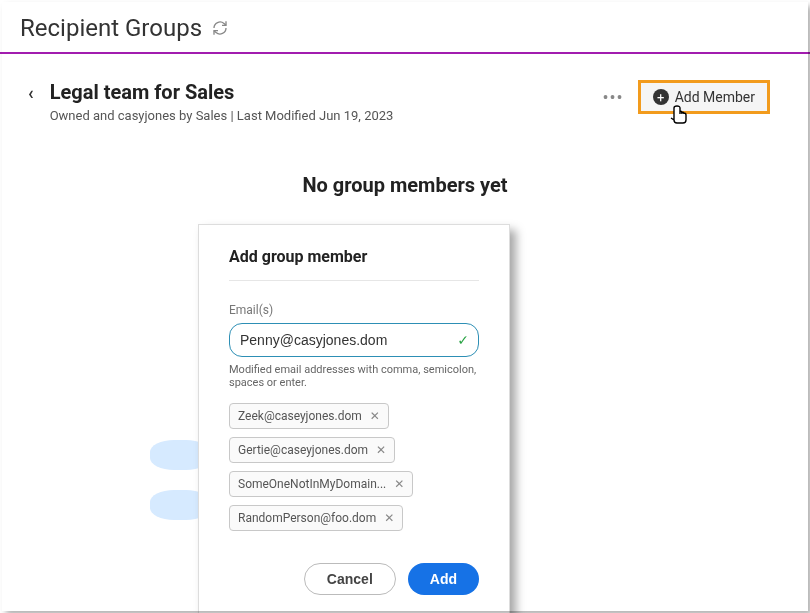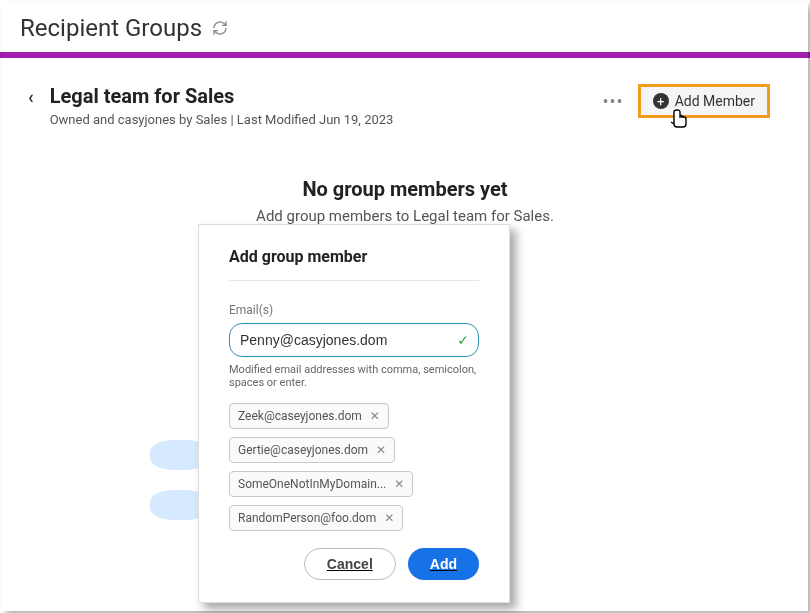--- a/index.html
+++ b/index.html
@@ -21,21 +21,21 @@
       left: 2px;
       right: 2px;
       bottom: 2px;
       box-shadow: 4px 4px 6px rgba(0,0,0,0.3);
       pointer-events: none;
     }
     .page-title-row {
       display: flex;
       align-items: center;
       padding: 14px 20px 10px 20px;
-      border-bottom: 6px solid #a21caf;
+      border-bottom: 2px solid #a21caf;
     }
     .page-title {
       font-size: 24px;
       font-weight: 400;
       color: #333;
     }
     .refresh-icon {
       margin-left: 10px;
       color: #888;
       display: inline-flex;
@@ -197,22 +197,21 @@
     .chip-x {
       margin-left: 8px;
       color: #888;
       cursor: pointer;
       font-size: 12px;
     }
     .dialog-actions {
       display: flex;
       justify-content: flex-end;
       gap: 12px;
-      margin-top: 17px;
-      text-decoration: underline;
+      margin-top: 32px;
     }
     .btn {
       border-radius: 18px;
       padding: 7px 22px;
       font-size: 14px;
       font-weight: 700;
       cursor: pointer;
       border: none;
     }
     .btn-cancel {
@@ -269,21 +268,20 @@
         <svg width="24" height="28" viewBox="0 0 24 28">
           <path d="M7 3 L7 15 Q7 18 10 18 L16 18 Q19 18 19 15 L19 10 Q19 8 17 8 L17 9 Q17 7 15 7 L15 9 Q15 6 13 6 L13 9 L13 3 Q13 1 10 1 Q7 1 7 3 Z M4 13 L7 15" fill="#fff" stroke="#000" stroke-width="1.4"></path>
         </svg>
       </span>
     </div>
   </div>
 </div>
 
 <div class="empty-state">
   <div class="empty-title">No group members yet</div>
-  <div class="empty-sub">Add group members to Legal team for Sales.</div>
 </div>
 
 <div class="blue-blob blob1"></div>
 <div class="blue-blob blob2"></div>
 
 <div class="dialog">
   <div class="dialog-title">Add group member</div>
   <div class="field-label">Email(s)</div>
   <div class="email-input-wrap">
     <input class="email-input" type="text" value="Penny@casyjones.dom" style="">

